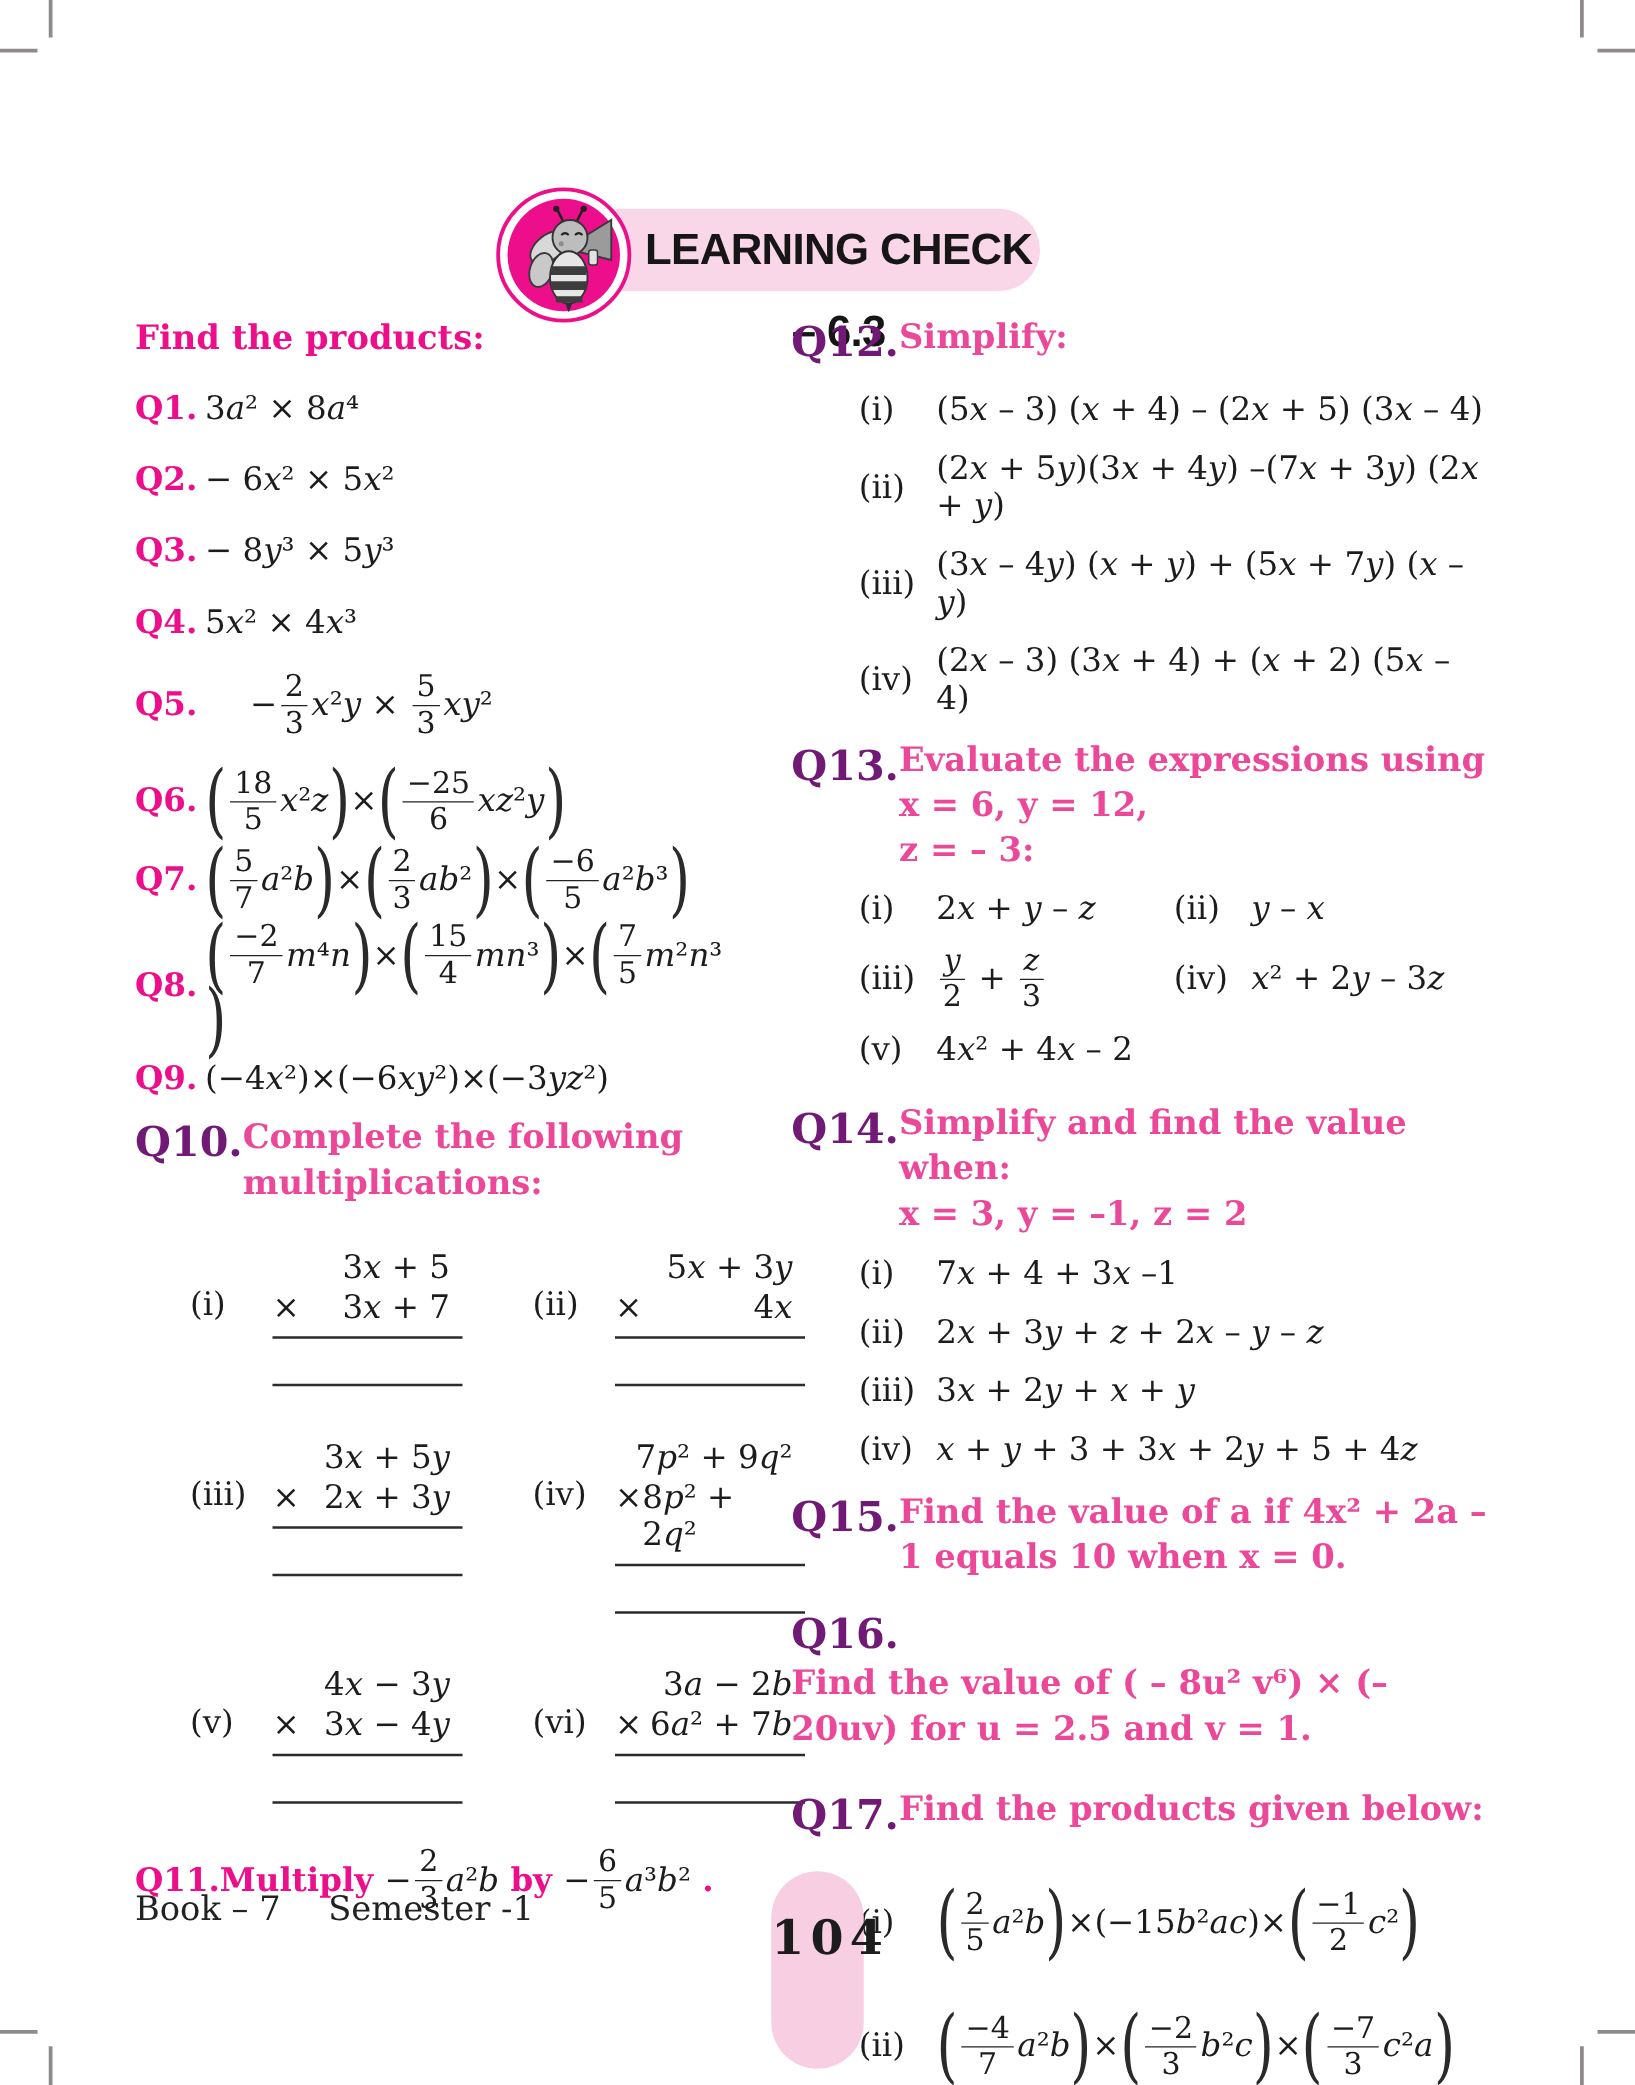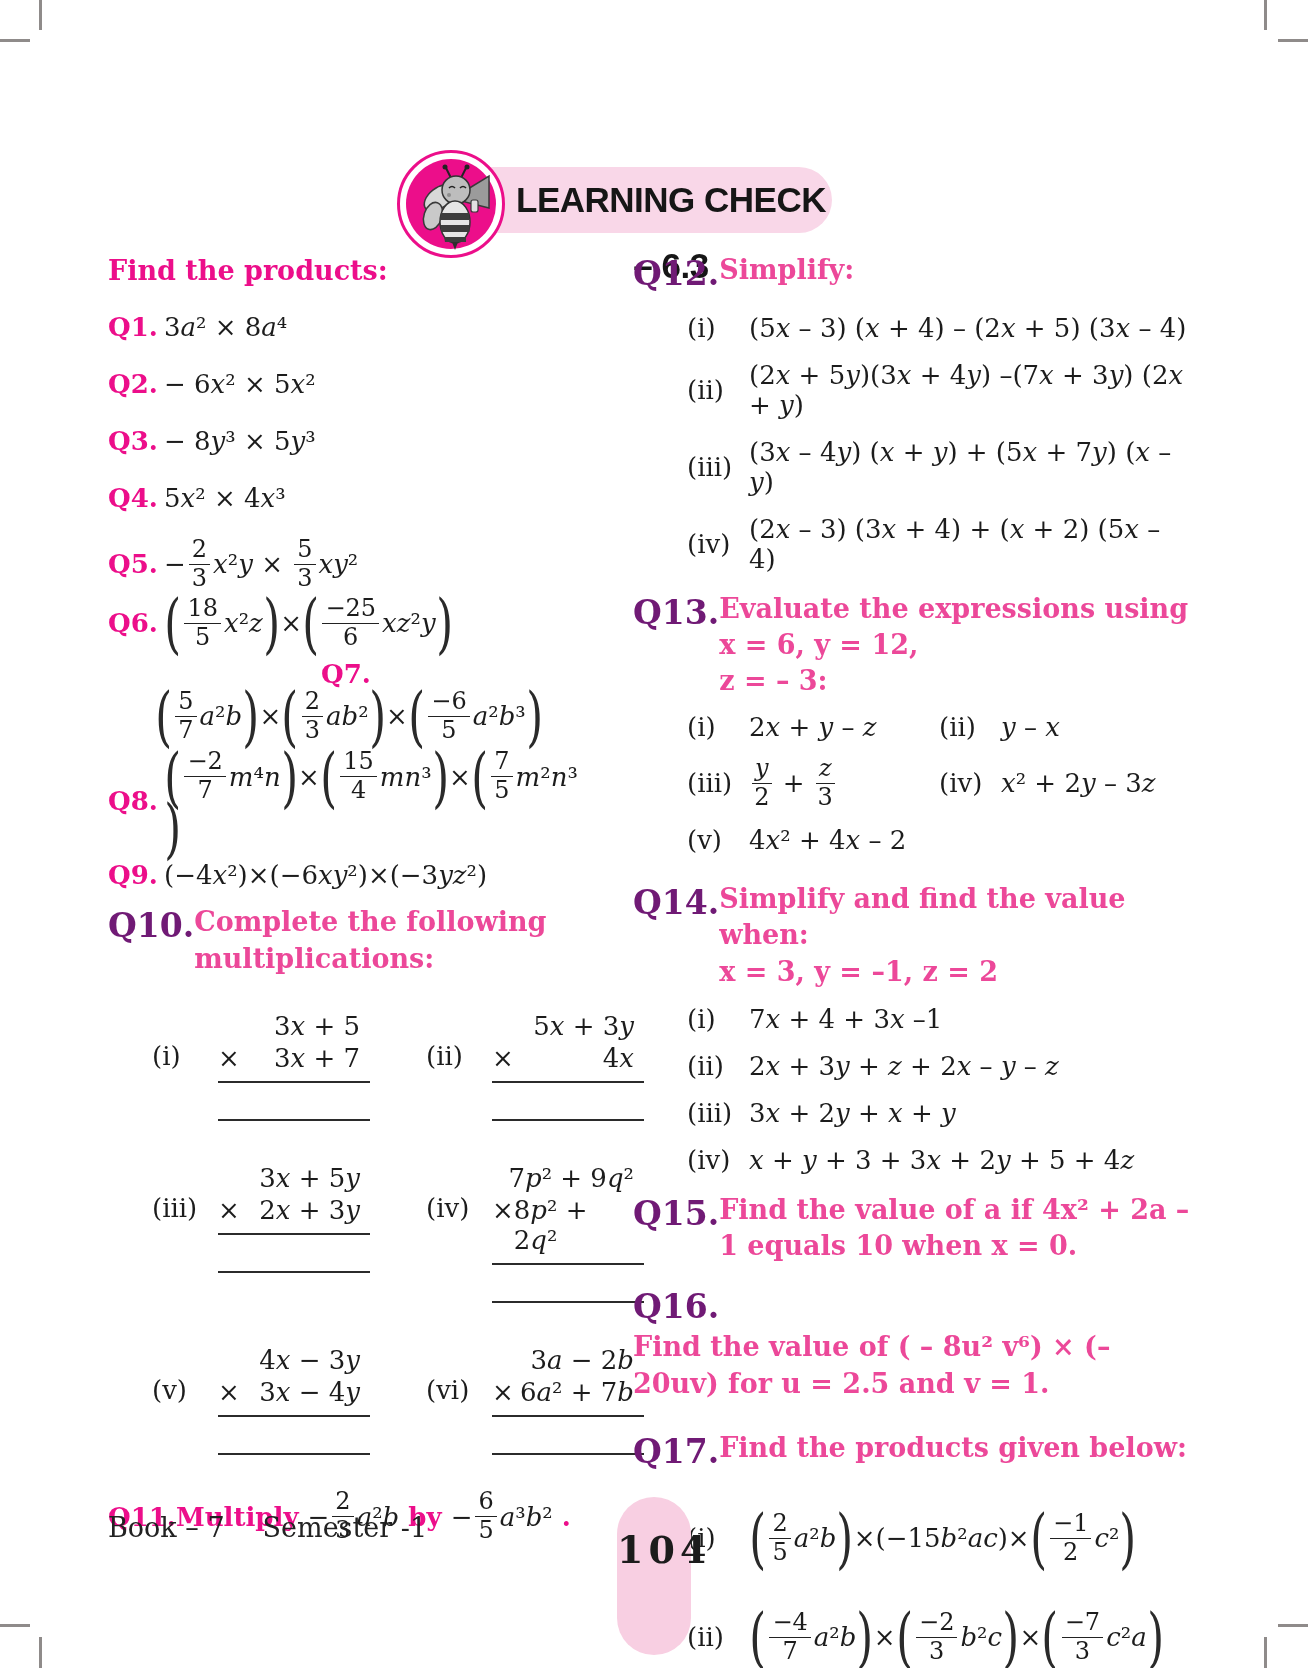--- a/index.html
+++ b/index.html
@@ -131,21 +131,21 @@
           <span class="qexpr">
             <span class="mt">− 8<i>y</i>³ × 5<i>y</i>³</span>
           </span>
         </div>
         <div class="qrow" style="margin-bottom: 24px;">
           <span class="qlabel">Q4.</span>
           <span class="qexpr">
             <span class="mt">5<i>x</i>² × 4<i>x</i>³</span>
           </span>
         </div>
-        <div class="qrow" style="margin-bottom: 4px;">
+        <div class="qrow" style="margin-bottom: 22px; gap: 36px;">
           <span class="qlabel">Q5.</span>
           <span class="qexpr">
             <span class="mt">−</span>
             <span class="frac">
               <span class="num">2</span>
               <span class="den">3</span>
             </span>
             <span class="mt"><i>x</i>²<i>y</i> × </span>
             <span class="frac">
               <span class="num">5</span>
@@ -167,21 +167,21 @@
             <span class="mt">×</span>
             <span class="bigp">(</span>
             <span class="frac">
               <span class="num">−25</span>
               <span class="den">6</span>
             </span>
             <span class="mt"><i>xz</i>²<i>y</i></span>
             <span class="bigp">)</span>
           </span>
         </div>
-        <div class="qrow" style="margin-bottom: 6px; flex-direction: column;">
+        <div class="qrow" style="margin-bottom: 6px;">
           <span class="qlabel">Q7.</span>
           <span class="qexpr">
             <span class="bigp">(</span>
             <span class="frac">
               <span class="num">5</span>
               <span class="den">7</span>
             </span>
             <span class="mt"><i>a</i>²<i>b</i></span>
             <span class="bigp">)</span>
             <span class="mt">×</span>

